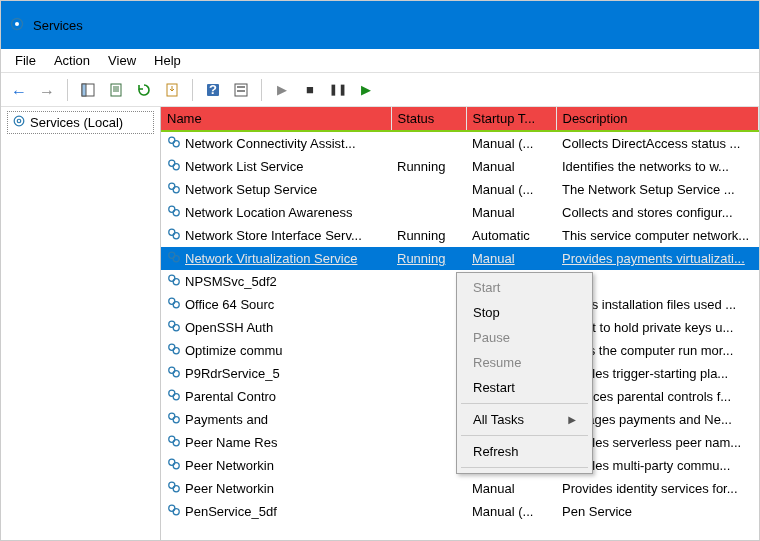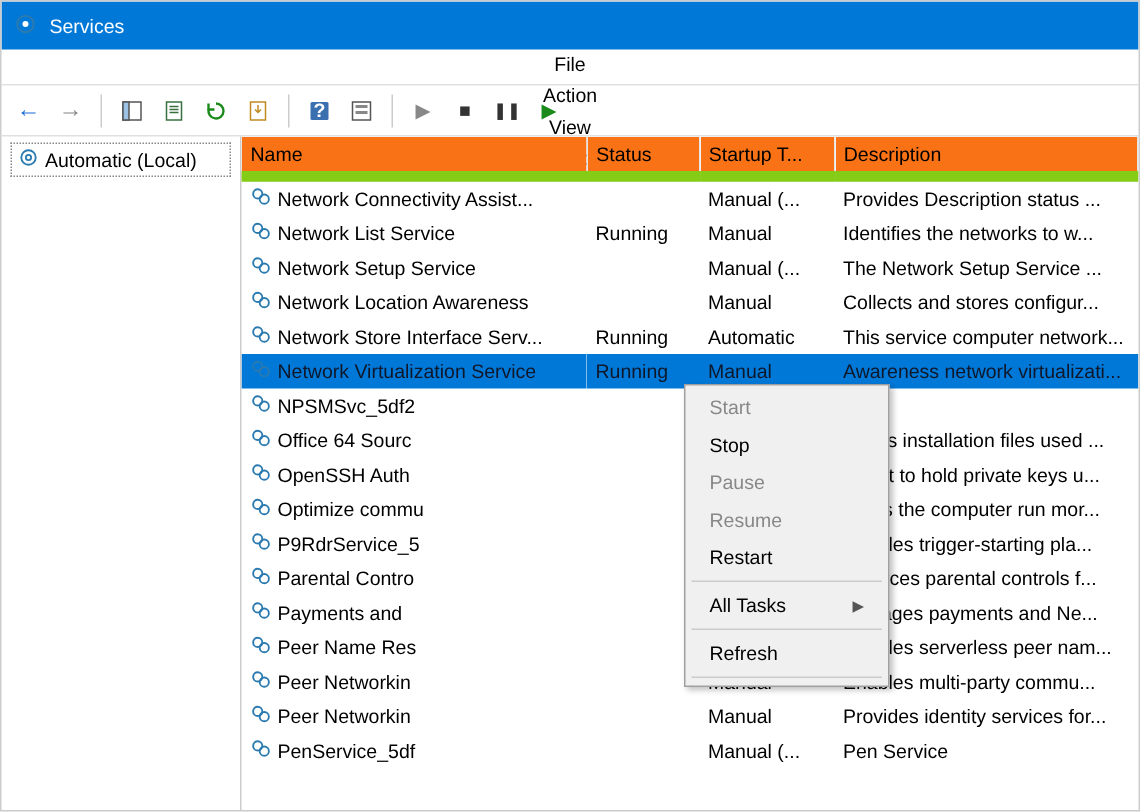--- a/index.html
+++ b/index.html
@@ -1,32 +1,32 @@
 <!DOCTYPE html>
 <html><head>
 <meta charset="utf-8">
 <style>
 * { margin: 0; padding: 0; box-sizing: border-box; font-family: "Segoe UI", Tahoma, sans-serif; font-size: 13px; }
 body { width: 760px; height: 541px; overflow: hidden; background: #fff; display: flex; flex-direction: column; border: 1px solid #ccc; }
-.titlebar { height: 32px; background: #0078d7; color: #ffffff; display: flex; align-items: center; padding: 0 8px; gap: 8px; font-size: 14px; }
+.titlebar { height: 48px; background: #0078d7; color: #000000; display: flex; align-items: center; padding: 0 8px; gap: 8px; font-size: 14px; }
 .title-icon svg { width: 16px; height: 16px; }
-.menubar { height: 24px; display: flex; align-items: center; padding: 0 6px; gap: 2px; border-bottom: 1px solid #e0e0e0; flex-direction: column; }
+.menubar { height: 24px; display: flex; align-items: center; padding: 0 6px; gap: 2px; border-bottom: 1px solid #e0e0e0; }
 .menubar span { padding: 2px 8px; cursor: default; }
 .toolbar { height: 34px; display: flex; align-items: center; padding: 0 6px; gap: 4px; border-bottom: 1px solid #e0e0e0; }
 .tbtn { width: 24px; height: 24px; display: flex; align-items: center; justify-content: center; border: 1px solid transparent; }
 .tsep { width: 1px; height: 22px; background: #ccc; margin: 0 4px; }
 .body-area { flex: 1; display: flex; min-height: 0; }
 .tree-pane { width: 160px; border-right: 1px solid #ccc; padding: 4px 6px; }
 .tree-item { display: flex; align-items: center; gap: 4px; padding: 2px 4px; border: 1px dotted #888; }
 .list-pane { flex: 1; overflow: hidden; position: relative; }
 table { width: 100%; border-collapse: collapse; table-layout: fixed; }
-thead th { text-align: left; font-weight: 400; padding: 4px 6px; border-right: 1px solid #e4e4e4; border-bottom: 7px solid #84cc16; background: #f97316; white-space: nowrap; overflow: hidden; text-overflow: ellipsis; }
+thead th { text-align: left; font-weight: 400; padding: 4px 6px; border-right: 1px solid #e4e4e4; border-bottom: 2px solid #84cc16; background: #ef4444; white-space: nowrap; overflow: hidden; text-overflow: ellipsis; }
 tbody td { padding: 2px 6px; white-space: nowrap; overflow: hidden; text-overflow: ellipsis; height: 23px; }
 tbody tr td:first-child { display: flex; align-items: center; gap: 4px; }
-tbody tr.selected { background: #0078d7; color: #0f172a; }
+tbody tr.selected { background: #0078d7; color: #e5e5e5; text-decoration: underline; }
 .svc-icon svg { width: 14px; height: 14px; flex: none; }
 .context-menu { position: absolute; left: 295px; top: 165px; width: 137px; background: #f0f0f0; border: 1px solid #a0a0a0; box-shadow: 2px 2px 4px rgba(0,0,0,0.25); padding: 2px 0; }
 .context-menu .item { padding: 5px 16px; display: flex; align-items: center; justify-content: space-between; }
 .context-menu .item.disabled { color: #888; }
 .context-menu .sep { height: 1px; background: #ccc; margin: 3px 4px; }
 .context-menu .highlight-box { border: 2px solid #d00000; margin: 0 4px; }
 .context-menu .item .arrow { font-size: 10px; color: #555; }
 .gear-svg { fill: none; stroke: #2a7ab0; stroke-width: 1.4; }
 </style>
 </head>
@@ -112,21 +112,21 @@
 
 <div class="body-area">
   <div class="tree-pane">
     <div class="tree-item">
       <span class="svc-icon">
         <svg viewBox="0 0 16 16">
             <circle cx="8" cy="8" r="5.5" class="gear-svg"></circle>
             <circle cx="8" cy="8" r="2" fill="none" class="gear-svg"></circle>
           </svg>
       </span>
-      <span>Automatic (Local)</span>
+      <span>Services (Local)</span>
     </div>
   </div>
 
   <div class="list-pane">
     <table>
       <colgroup>
           <col style="width:230px">
           <col style="width:75px">
           <col style="width:90px">
           <col>
@@ -145,21 +145,21 @@
               <span class="svc-icon"><svg viewBox="0 0 16 16">
                   <g class="gear-svg">
                     <circle cx="5.5" cy="6" r="3.5"></circle>
                     <circle cx="10.5" cy="10" r="3.5"></circle>
                   </g>
                 </svg></span>
               <span>Network Connectivity Assist...</span>
             </td>
             <td></td>
             <td>Manual (...</td>
-            <td>Provides Description status ...</td>
+            <td>Collects DirectAccess status ...</td>
           </tr>
           <tr>
             <td>
               <span class="svc-icon"><svg viewBox="0 0 16 16">
                   <g class="gear-svg">
                     <circle cx="5.5" cy="6" r="3.5"></circle>
                     <circle cx="10.5" cy="10" r="3.5"></circle>
                   </g>
                 </svg></span>
               <span>Network List Service</span>
@@ -215,21 +215,21 @@
               <span class="svc-icon"><svg viewBox="0 0 16 16">
                   <g class="gear-svg">
                     <circle cx="5.5" cy="6" r="3.5"></circle>
                     <circle cx="10.5" cy="10" r="3.5"></circle>
                   </g>
                 </svg></span>
               <span>Network Virtualization Service</span>
             </td>
             <td>Running</td>
             <td>Manual</td>
-            <td>Awareness network virtualizati...</td>
+            <td>Provides payments virtualizati...</td>
           </tr>
           <tr>
             <td>
               <span class="svc-icon"><svg viewBox="0 0 16 16">
                   <g class="gear-svg">
                     <circle cx="5.5" cy="6" r="3.5"></circle>
                     <circle cx="10.5" cy="10" r="3.5"></circle>
                   </g>
                 </svg></span>
               <span>NPSMSvc_5df2</span>

